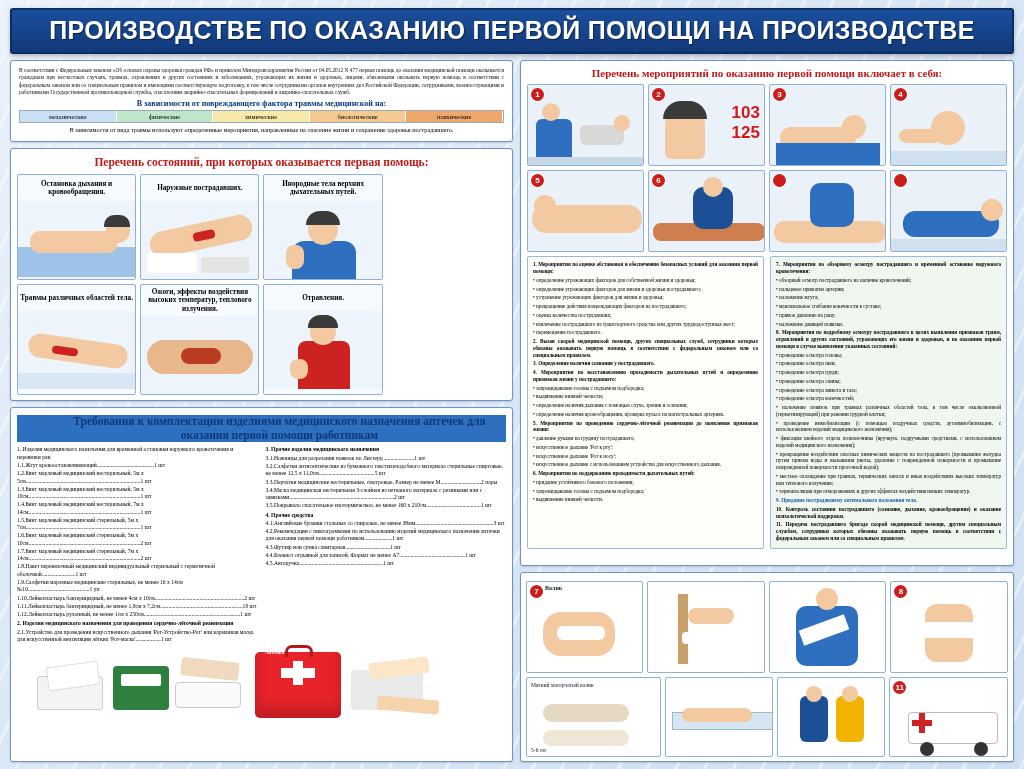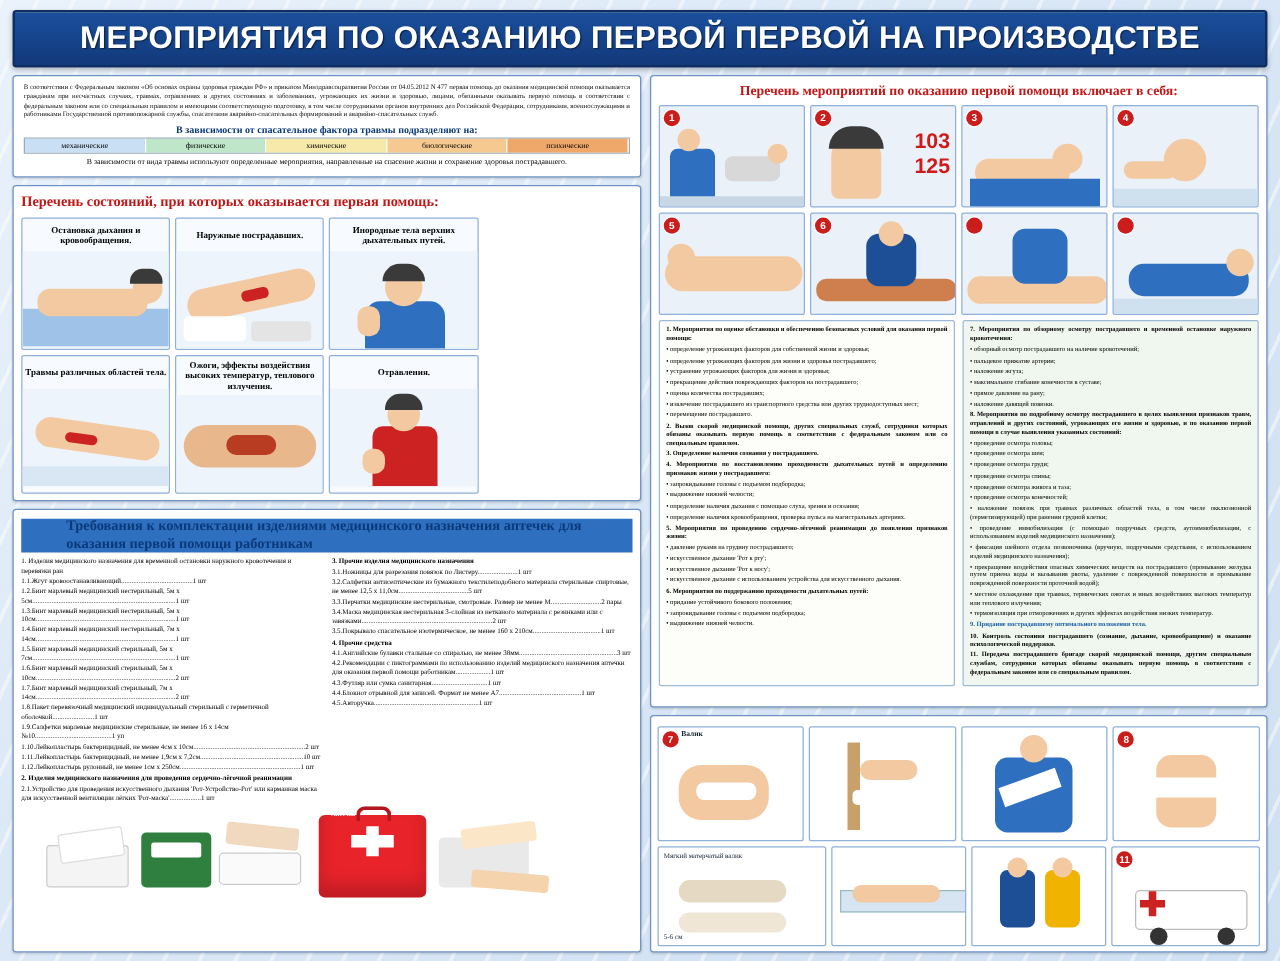--- a/index.html
+++ b/index.html
@@ -68,21 +68,21 @@
   }
   .factors div{
     flex:1;text-align:center;font-size:6.3px;padding:2px 0;border-right:1px solid #fff;
   }
   .f1{background:#c9dff3;} .f2{background:#bfe6c9;} .f3{background:#f6e9a9;}
   .f4{background:#f5c98f;} .f5{background:#f0a86a;}
 
   .note{font-size:6.2px;text-align:center;line-height:1.3;margin:2px 4px 3px;}
 
   .sect-title{
-    text-align:left;color:#c01818;font-weight:bold;
+    text-align:center;color:#c01818;font-weight:bold;
     font-size:11.5px;line-height:1.2;margin:2px 0 4px;
     font-family:"Liberation Serif", serif;
   }
   .sect-title.blue{color:#0b3a7a;}
 
   
   .states{display:grid;grid-template-columns:repeat(4,1fr);gap:4px;}
   .state-card{
     border:1px solid #8fb0d8;border-radius:2px;background:#f7fbff;
     display:flex;flex-direction:column;overflow:hidden;
@@ -154,30 +154,30 @@
   .kitbox:after{content:"";position:absolute;left:50%;top:9px;transform:translateX(-50%);width:10px;height:24px;background:#fff;}
   .kithandle{position:absolute;left:268px;top:-1px;width:28px;height:12px;border:3px solid #b3161c;border-bottom:none;border-radius:7px 7px 0 0;}
   .kitlabel{position:absolute;left:248px;top:4px;font-size:5px;color:#fff;font-weight:bold;z-index:3;}
 </style>
 </head>
 <body>
 
 <div class="poster">
 
   <div class="title-bar">
-    <h1>МЕРОПРИЯТИЯ ПО ОКАЗАНИЮ  ПЕРВОЙ ПЕРВОЙ НА ПРОИЗВОДСТВЕ</h1>
+    <h1>ПРОИЗВОДСТВЕ ПО ОКАЗАНИЮ  ПЕРВОЙ ПОМОЩИ НА ПРОИЗВОДСТВЕ</h1>
   </div>
 
   <div class="cols">
 
     <div class="col-left">
 
       <div class="panel" style="padding:6px 8px 4px;">
         <div class="intro-text">В соответствии с Федеральным законом «Об основах охраны здоровья граждан РФ» и приказом Минздравсоцразвития России от 04.05.2012 N 477 первая помощь до оказания медицинской помощи оказывается гражданам при несчастных случаях, травмах, отравлениях и других состояниях и заболеваниях, угрожающих их жизни и здоровью, лицами, обязанными оказывать первую помощь в соответствии с федеральным законом или со специальным правилом и имеющими соответствующую подготовку, в том числе сотрудниками органов внутренних дел Российской Федерации, сотрудниками, военнослужащими и работниками Государственной противопожарной службы, спасателями аварийно-спасательных формирований и аварийно-спасательных служб.</div>
-        <div class="band-title">В зависимости от спасательное фактора травмы подразделяют на:</div>
+        <div class="band-title">В зависимости от повреждающего фактора травмы медицинской на:</div>
         <div class="factors">
           <div class="f1">механические</div>
           <div class="f2">физические</div>
           <div class="f3">химические</div>
           <div class="f4">биологические</div>
           <div class="f5">психические</div>
         </div>
         <div class="note">В зависимости от вида травмы используют определенные мероприятия, направленные на спасение жизни и сохранение здоровья пострадавшего.</div>
       </div>
 

